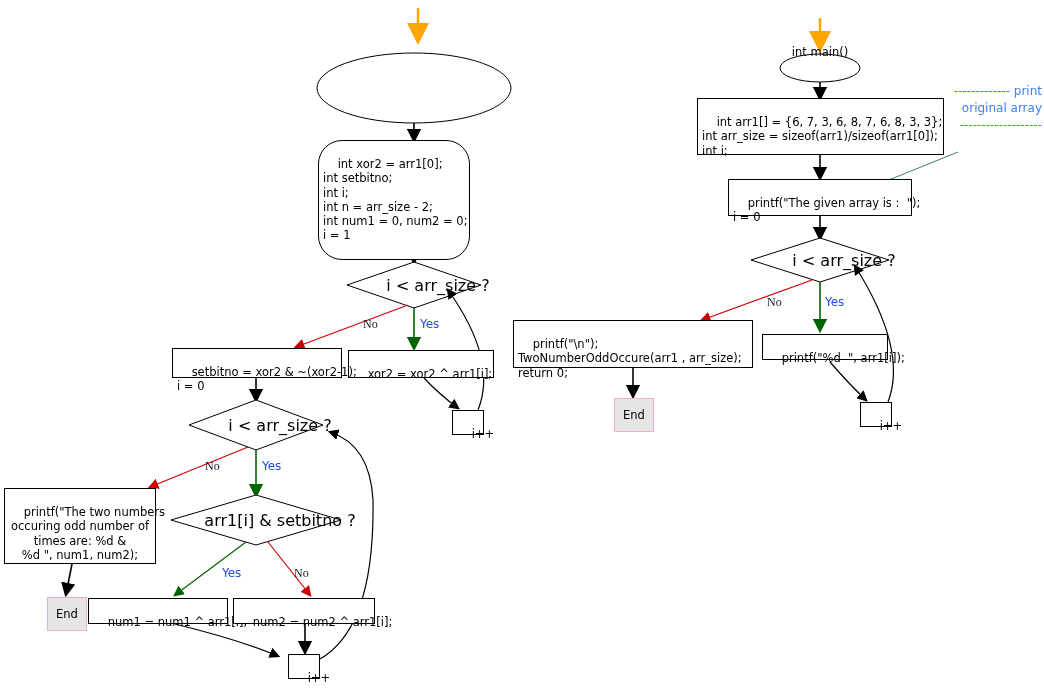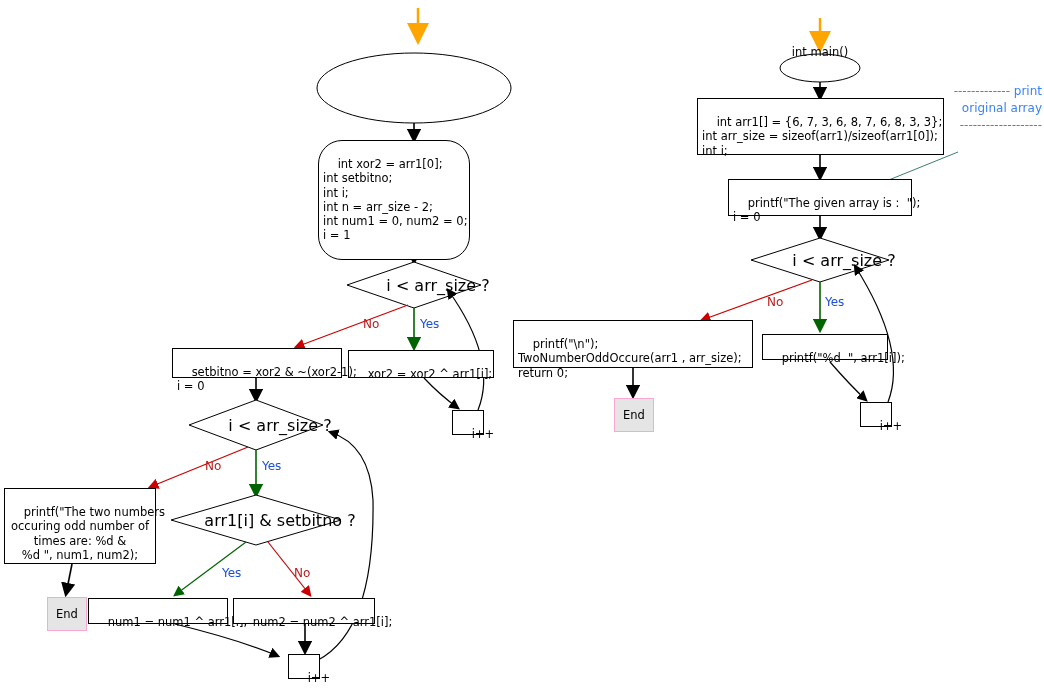--- a/index.html
+++ b/index.html
@@ -61,21 +61,21 @@
     font-size: 16px;
     color: #000000;
     white-space: nowrap;
     margin-left: 48px;
   }
   .lbl {
     position: absolute;
     font-size: 12px;
     white-space: nowrap;
   }
-  .lbl-no { color: #b91c1c; }
+  .lbl-no { color: #0f172a; font-family: Liberation Serif, serif; }
   .lbl-yes { color: #1d4ed8; }
   .endnode {
     position: absolute;
     border: 1px solid #f9a8d4;
     background: #e5e5e5;
     display: flex;
     align-items: center;
     justify-content: center;
     font-size: 11.5px;
     color: #000000;

